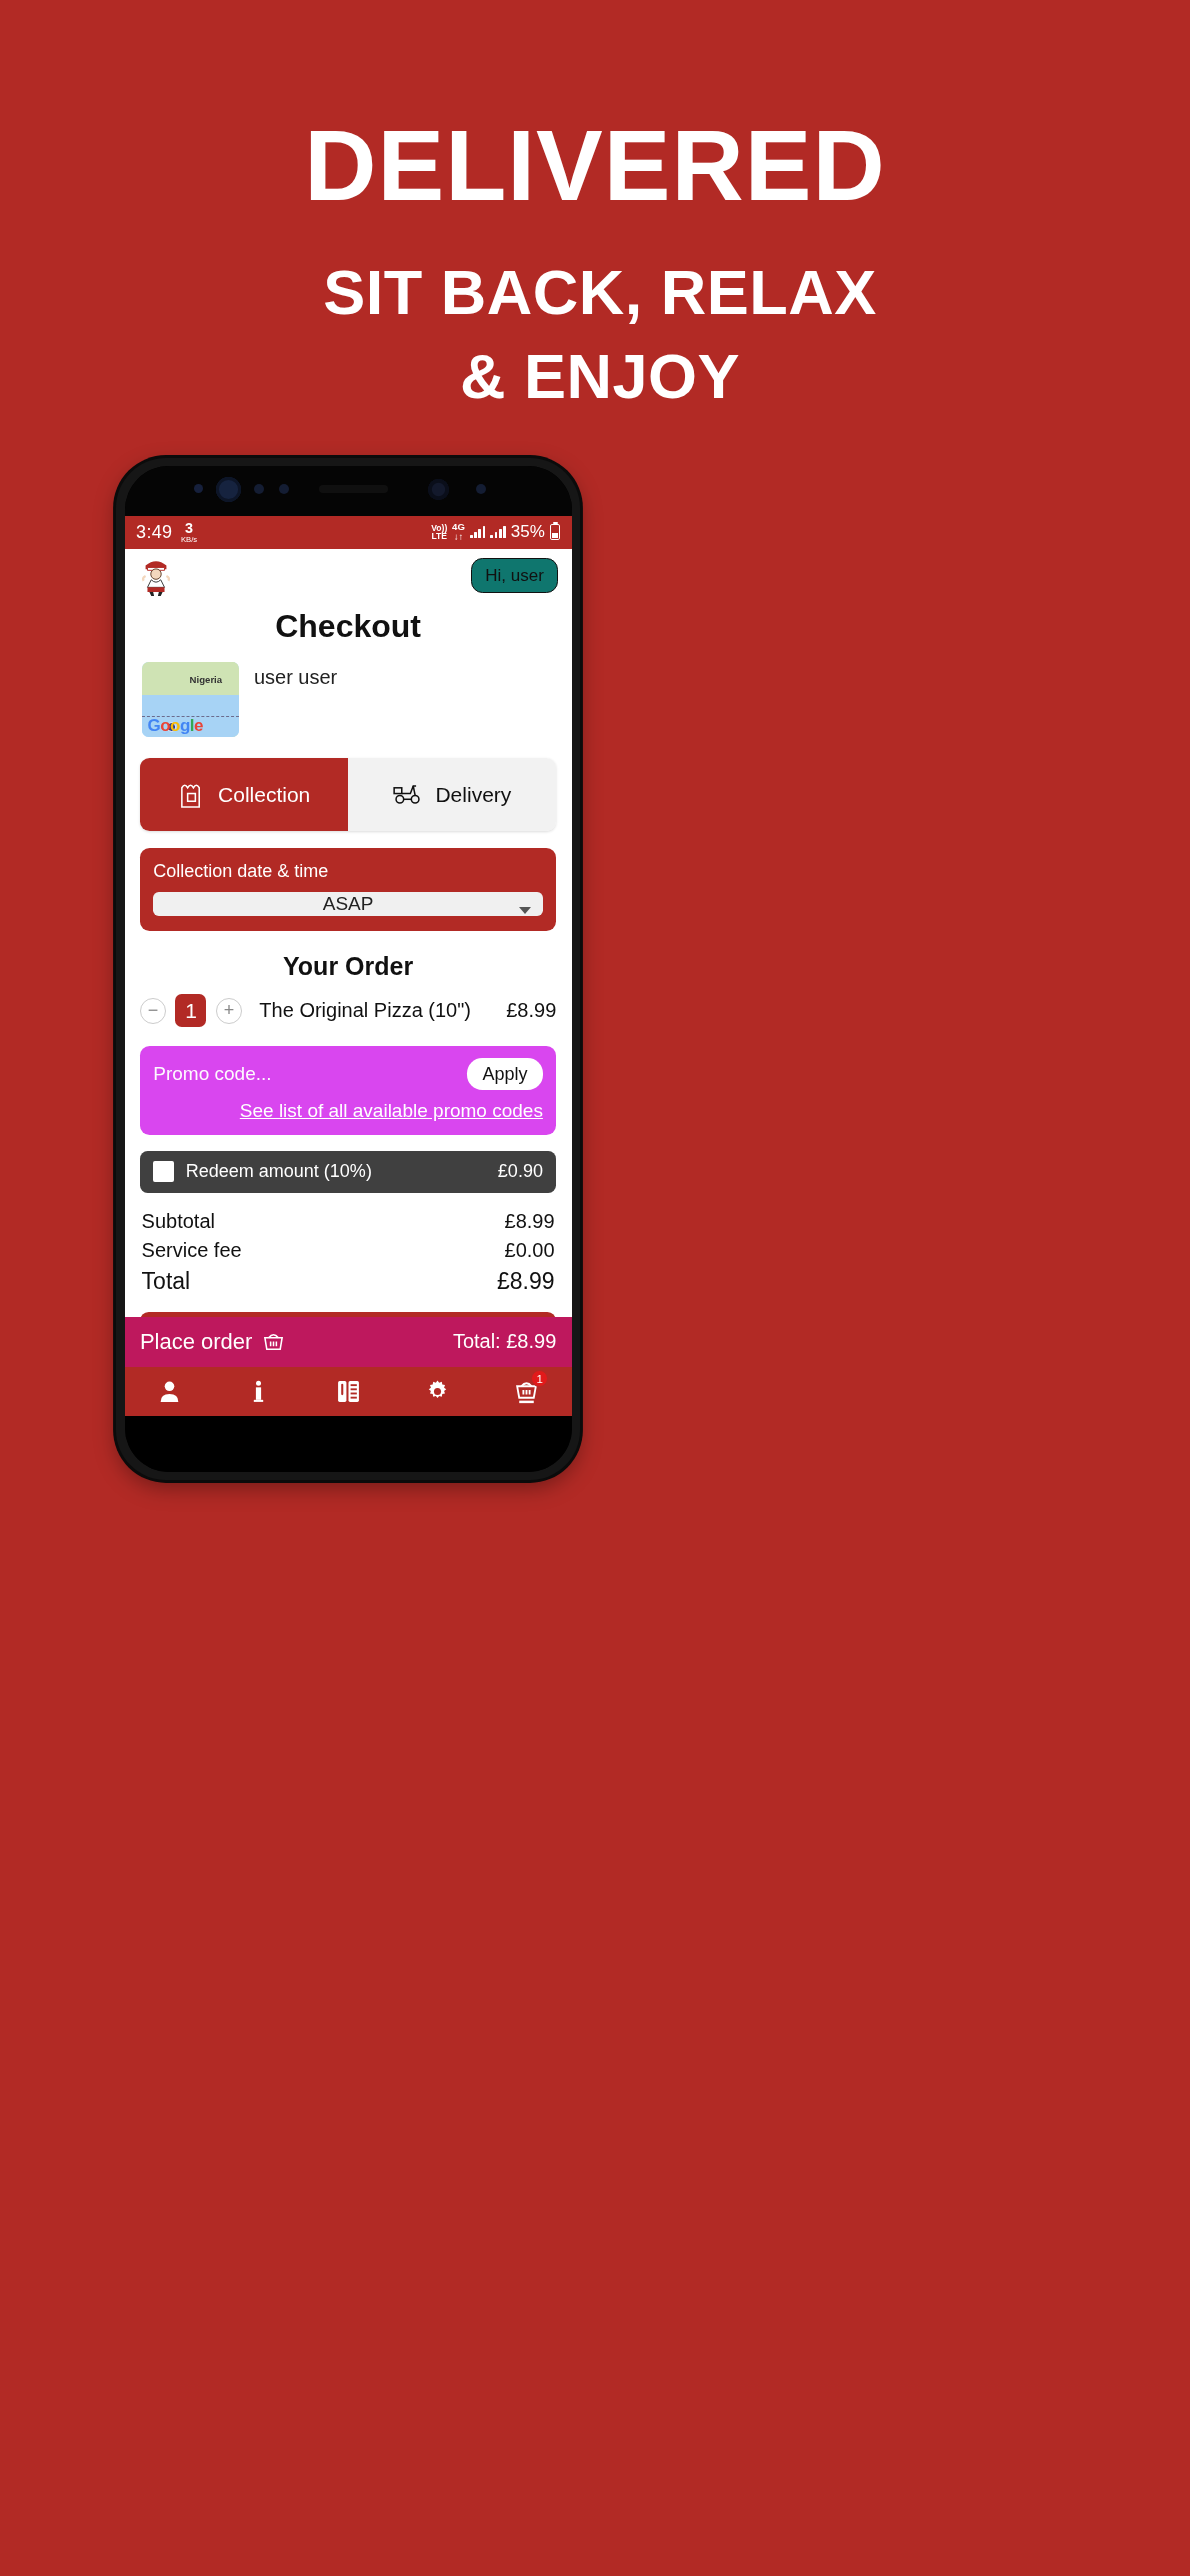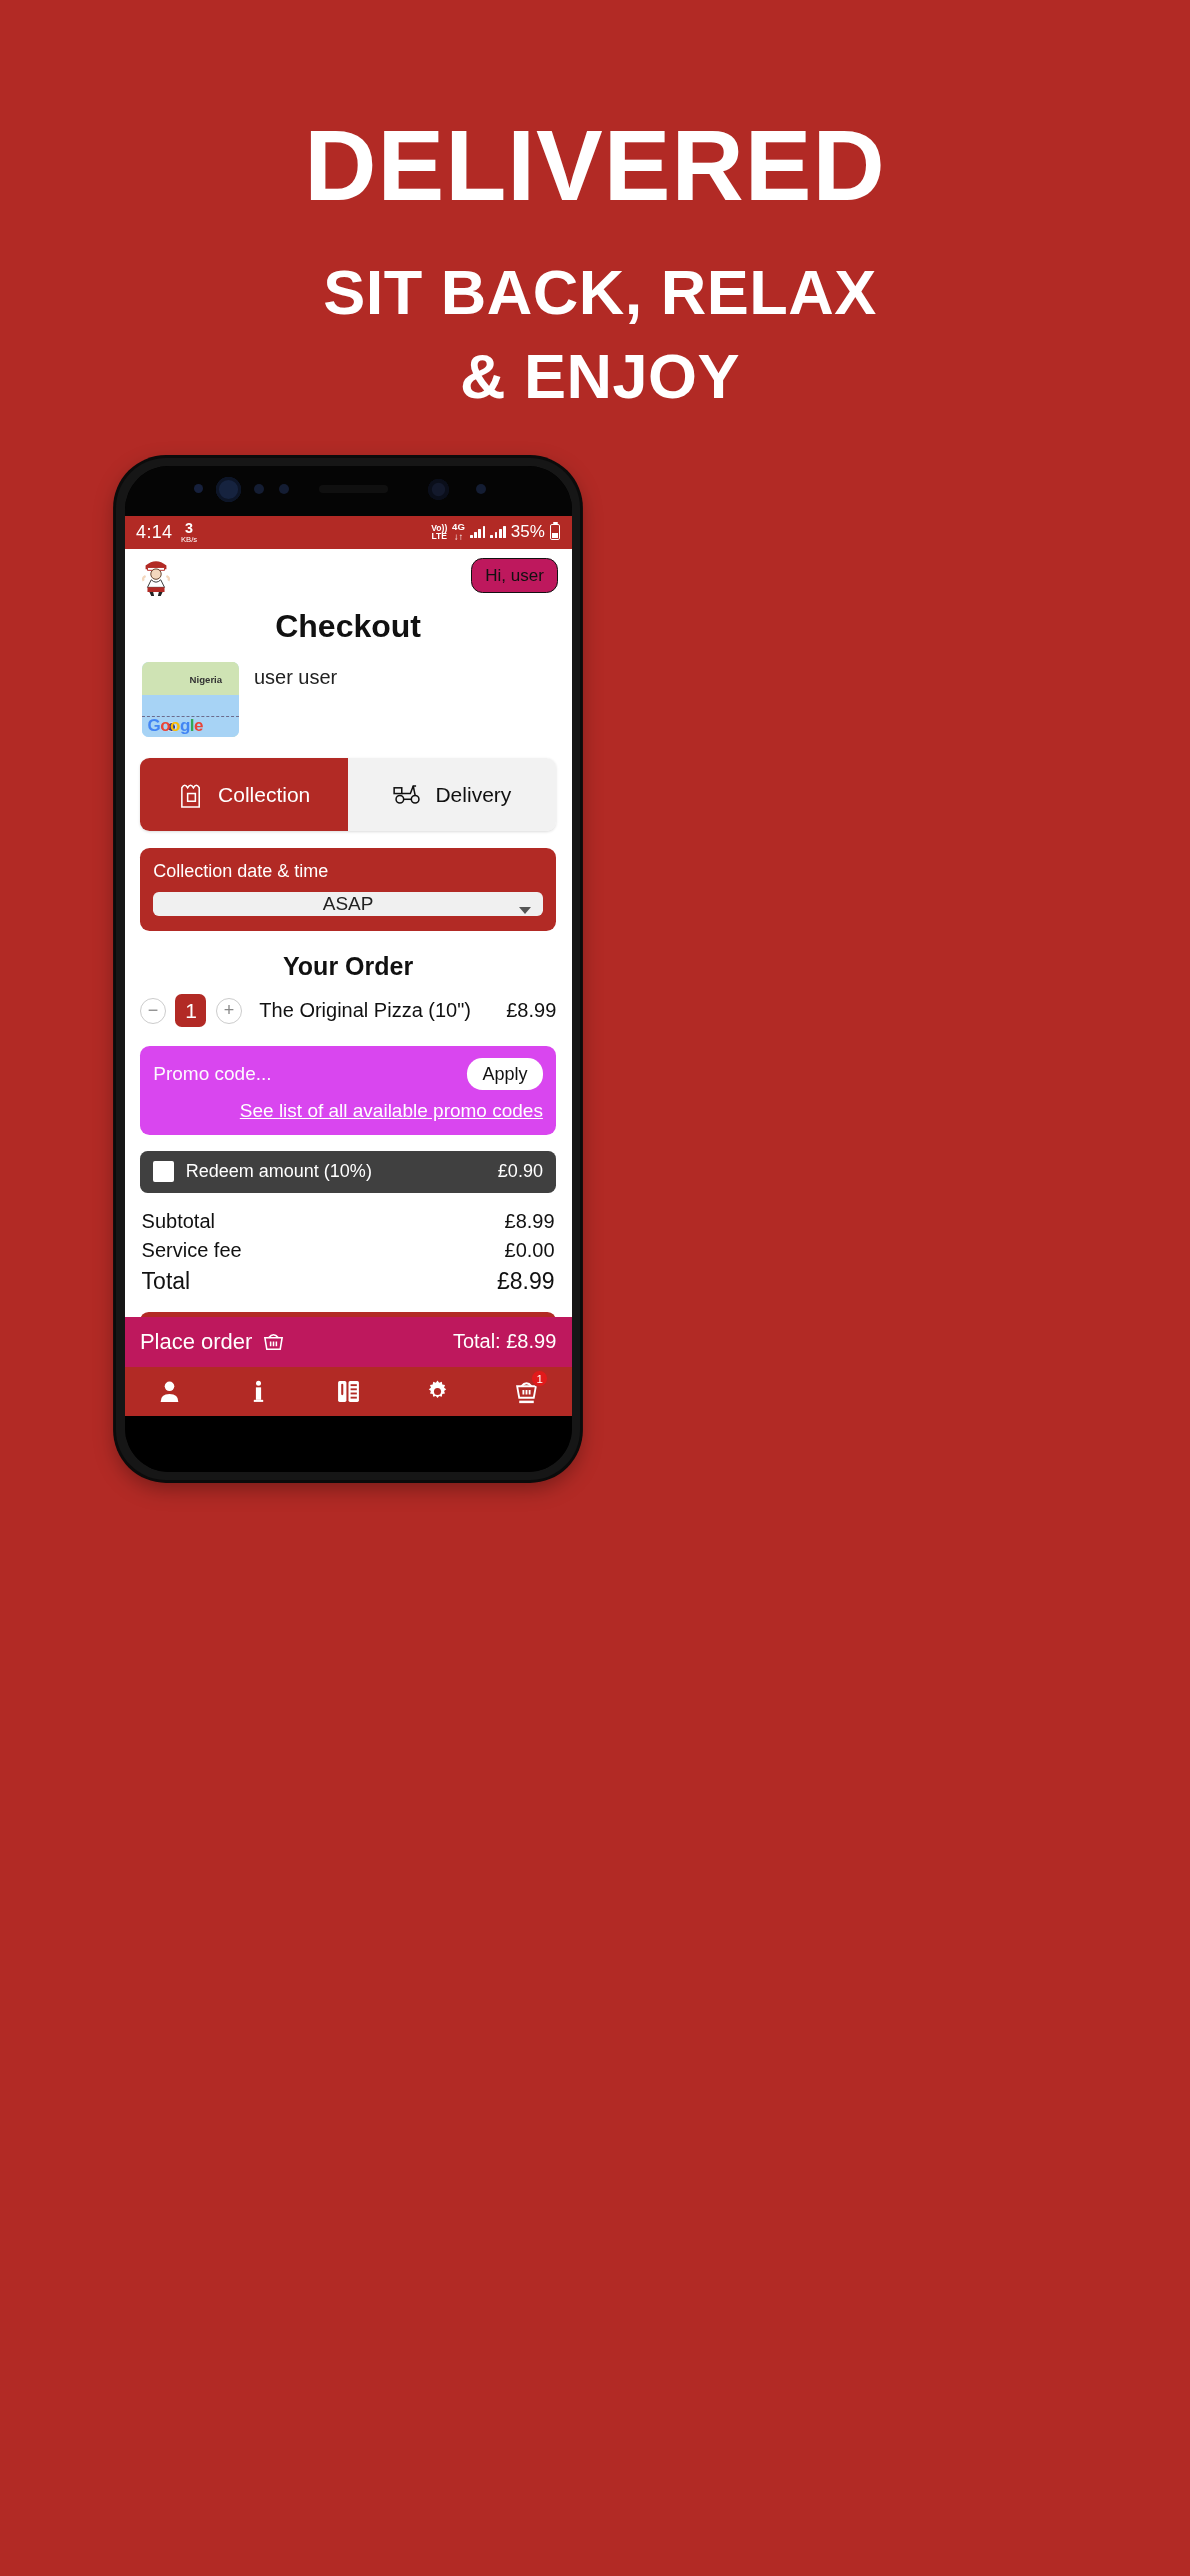--- a/index.html
+++ b/index.html
@@ -125,21 +125,21 @@
   
   .appbar {
     height: 54px; background:#fff;
     display:flex; align-items:center; padding: 0 13.4px;
     position: relative;
   }
   .logo { width: 36px; height: 42px; position: relative; }
   .greet-btn {
     margin-left: auto;
     border: 1.9px solid #111; border-radius: 11.5px;
-    padding: 6.7px 13.4px; font-size: 17px; color:#111; background:#be185d;
+    padding: 6.7px 13.4px; font-size: 17px; color:#111; background:#0f766e;
     font-family: "Liberation Sans", sans-serif;
   }
 
   .page-title {
     text-align:center; font-size: 32px; font-weight: 700; color:#111;
     margin-top: 5.8px;
   }
 
   
   .address-row { display:flex; align-items:flex-start; padding: 17px 17px 0 17px; gap: 15.3px;}
@@ -296,21 +296,21 @@
         <span class="dot s3"></span>
         <span class="dot s4"></span>
         <span class="speaker"></span>
         <span class="dot s5"></span>
         <span class="dot s6"></span>
       </div>
 
       <div class="screen">
 
         <div class="statusbar">
-          <span class="sb-time">4:14</span>
+          <span class="sb-time">3:49</span>
           <span class="sb-net">
             <span class="num">3</span>
             <span class="unit">KB/s</span>
           </span>
           <span class="sb-right">
             <span class="sb-volte">
               <span>Vo))</span>
               <span>LTE</span>
             </span>
             <span class="sb-4g">

